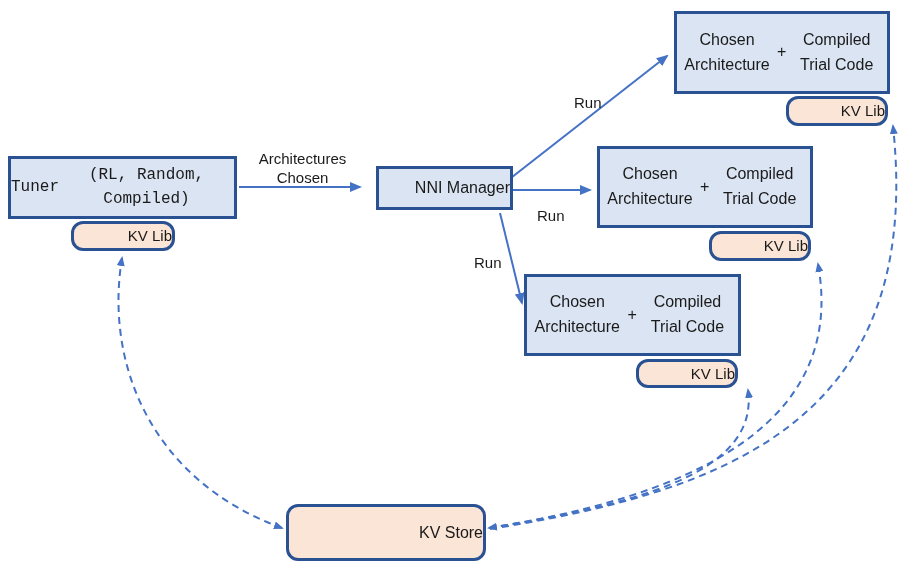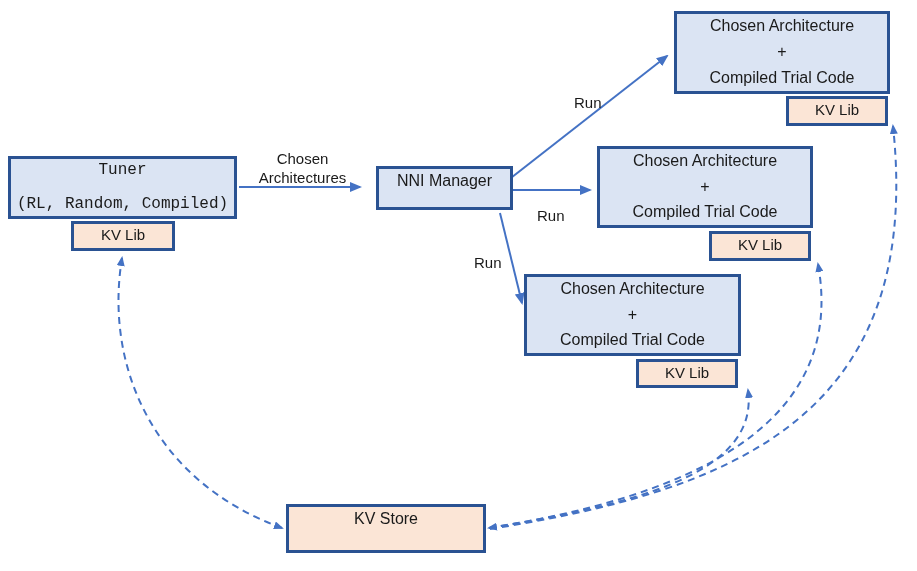--- a/index.html
+++ b/index.html
@@ -18,28 +18,28 @@
     color:var(--text);
     overflow:hidden;
   }
   #edges{position:absolute;left:0;top:0;width:917px;height:571px;}
   .edge{fill:none;stroke:var(--arrow);stroke-width:2px;}
   .dashed{stroke-dasharray:7 5;}
   .head{fill:var(--arrow);}
   .node{
     position:absolute;
     box-sizing:border-box;
-    display:flex;flex-direction:column;
-    align-items:center;justify-content:space-between;
+    display:flex;flex-direction:row;
+    align-items:center;justify-content:flex-end;
     text-align:center;
     border:3px solid var(--node_border);
     font-size:16px;line-height:1.45;
   }
   .blue{background:var(--node_fill);}
-  .peach{background:var(--kv_fill);}
+  .peach{background:var(--kv_fill);border-radius:12px;}
   .trial{line-height:1.55;font-size:16px;}
   .kvlib{font-size:15px;}
   .edge-label{
     position:absolute;
     font-size:15px;
     text-align:center;
     line-height:1.25;
     white-space:nowrap;
     margin-top:16px;
   }
@@ -106,25 +106,25 @@
 
   <div class="node blue trial" style="left:524px;top:274px;width:217px;height:82px;">
     <div>Chosen Architecture</div>
     <div>+</div>
     <div>Compiled Trial Code</div>
   </div>
   <div class="node peach kvlib" style="left:636px;top:359px;width:102px;height:29px;">
     <div>KV Lib</div>
   </div>
 
-  <div class="node peach" style="left:286px;top:504px;width:200px;height:49px;">
+  <div class="node peach" style="left:286px;top:504px;width:200px;height:57px;">
     <div>KV Store</div>
   </div>
 
   <div class="edge-label" style="left:240px;top:134px;width:125px;">
+    <div>Architectures</div>
     <div>Chosen</div>
-    <div>Architectures</div>
   </div>
   <div class="edge-label" style="left:574px;top:78px;">Run</div>
   <div class="edge-label" style="left:537px;top:191px;">Run</div>
   <div class="edge-label" style="left:474px;top:238px;">Run</div>
 
 </div>
 
 </body></html>

